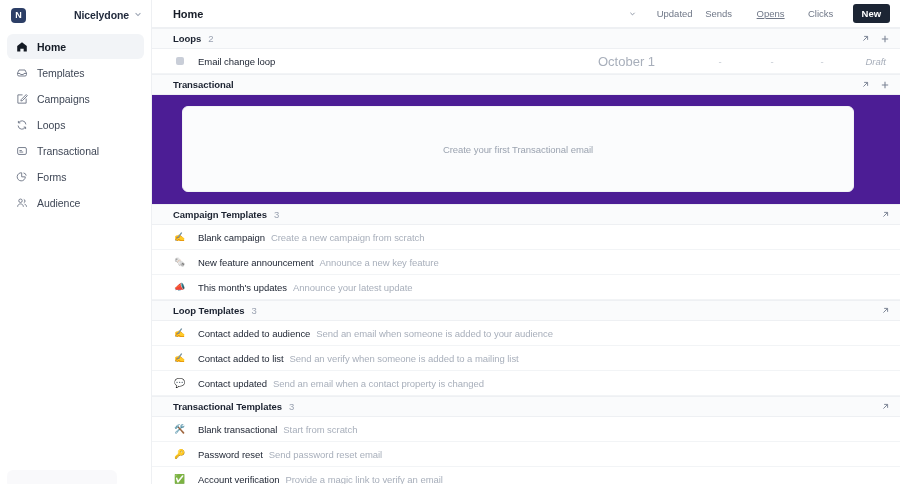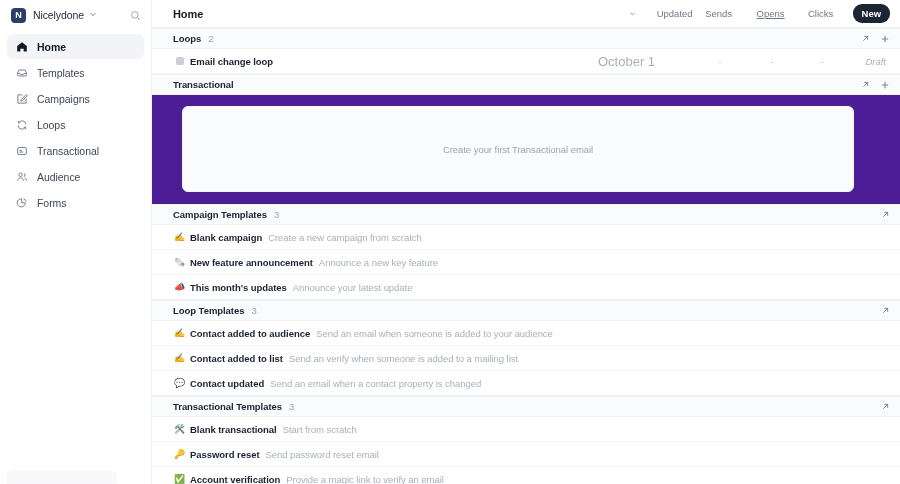--- a/index.html
+++ b/index.html
@@ -25,22 +25,22 @@
     padding: 0 10px 0 11px; gap: 7px;
   }
   .brand-logo {
     width: 15px; height: 15px; border-radius: 4px;
     background: #2c3e66; color: #fff;
     font-size: 9px; font-weight: bold;
     display: flex; align-items: center; justify-content: center;
     flex: 0 0 15px;
   }
   .brand-name {
-    font-size: 10.5px; font-weight: 400; color: #222b3d;
-    letter-spacing: -0.1px; white-space: nowrap;
+    font-size: 10.5px; font-weight: 700; color: #222b3d;
+    letter-spacing: -0.1px; white-space: nowrap; margin-left: 41px;
   }
   .brand-caret { color: #9aa3b2; font-size: 8px; margin-left: -2px; }
   .brand-spacer { flex: 1; }
   .brand-search { color: #9aa3b2; display: flex; align-items: center; }
 
   .nav { margin-top: 4px; padding: 0 7px; }
   .nav-item {
     display: flex; align-items: center; gap: 9px;
     height: 25px; padding: 0 8px; border-radius: 6px;
     font-size: 10.5px; color: #3f4756; letter-spacing: -0.05px;
@@ -66,21 +66,21 @@
   .page-title { font-size: 11px; font-weight: 700; color: #161c27; letter-spacing: -0.1px; }
   .topbar-spacer { flex: 1; }
   .sort-ctl { display: flex; align-items: center; gap: 21px; font-size: 9.5px; color: #6f7787; cursor: pointer; }
   .sort-caret { font-size: 7px; color: #8b93a2; }
   .metric-col { font-size: 9.5px; color: #6f7787; text-align: center; cursor: pointer; }
   .m-sends { width: 52px; }
   .m-opens { width: 52px; text-decoration: underline; }
   .m-clicks { width: 48px; }
   .new-btn {
     background: #1c2534; color: #fff; font-size: 9.5px; font-weight: 600;
-    border-radius: 9px; padding: 4px 9px; margin-left: 8px; cursor: pointer;
+    border-radius: 3px; padding: 4px 9px; margin-left: 8px; cursor: pointer;
     letter-spacing: -0.05px;
   }
 
   
   .sec-head {
     display: flex; align-items: center;
     height: 21px; padding: 0 10px 0 21px;
     background: #fafbfc; border-bottom: 1px solid #eef0f3; border-top: 1px solid #eef0f3;
   }
   .sec-title { font-size: 9.5px; font-weight: 700; color: #1b2230; letter-spacing: -0.05px; }
@@ -89,21 +89,21 @@
   .sec-act { color: #7b8494; margin-left: 10px; display: flex; align-items: center; cursor: pointer; }
 
   
   .row {
     display: flex; align-items: center;
     height: 25px; padding: 0 10px 0 21px;
     border-bottom: 1px solid #f2f4f6; cursor: pointer;
   }
   .row-emoji { width: 13px; flex: 0 0 13px; font-size: 9px; line-height: 1;
                display: flex; align-items: center; justify-content: center; }
-  .row-name { font-size: 9.5px; font-weight: 700; color: #1b2230; margin-left: 4px; letter-spacing: -0.05px; white-space: nowrap; }
+  .row-name { font-size: 9.5px; font-weight: 400; color: #1b2230; margin-left: 12px; letter-spacing: -0.05px; white-space: nowrap; }
   .row-desc { font-size: 9.5px; color: #a8afbb; margin-left: 6px; letter-spacing: -0.05px; white-space: nowrap; }
   .row-spacer { flex: 1; }
   .row-date { font-size: 13px; color: #a8afbb; width: 96px; text-align: left; }
   .row-metric { font-size: 9.5px; color: #c3c9d2; width: 52px; text-align: center; }
   .row-metric.clicks { width: 48px; }
   .row-status { font-size: 9.5px; color: #a8afbb; width: 44px; text-align: right; padding-right: 4px; font-style: italic; }
 
   .loop-chip {
     width: 8px; height: 8px; border-radius: 2px; background: #c9ced8;
   }
@@ -189,36 +189,36 @@
               <rect x="2.2" y="3.4" width="11.6" height="9.2" rx="1.8"></rect>
               <path d="M4.6 7.4h3.2M4.6 9.4h5"></path>
             </svg>
         </span>
         <span>Transactional</span>
       </div>
 
       <div class="nav-item">
         <span class="nav-icon">
           <svg width="12" height="12" viewBox="0 0 16 16" fill="none" stroke="currentColor" stroke-width="1.2">
+              <path d="M7.6 2.4a5.4 5.4 0 104.8 5.4H7.6z"></path>
+              <path d="M10 2.6a4.2 4.2 0 013.6 3.6"></path>
+            </svg>
+        </span>
+        <span>Forms</span>
+      </div>
+
+      <div class="nav-item">
+        <span class="nav-icon">
+          <svg width="12" height="12" viewBox="0 0 16 16" fill="none" stroke="currentColor" stroke-width="1.2">
               <circle cx="6" cy="5" r="2.3"></circle>
               <path d="M2.2 13c0-2.3 1.7-3.8 3.8-3.8S9.8 10.7 9.8 13"></path>
               <path d="M10.4 3.2a2.3 2.3 0 010 4.4M11.4 9.6c1.6.3 2.6 1.6 2.6 3.4"></path>
             </svg>
         </span>
         <span>Audience</span>
-      </div>
-
-      <div class="nav-item">
-        <span class="nav-icon">
-          <svg width="12" height="12" viewBox="0 0 16 16" fill="none" stroke="currentColor" stroke-width="1.2">
-              <path d="M7.6 2.4a5.4 5.4 0 104.8 5.4H7.6z"></path>
-              <path d="M10 2.6a4.2 4.2 0 013.6 3.6"></path>
-            </svg>
-        </span>
-        <span>Forms</span>
       </div>
 
     </nav>
 
     <div class="sidebar-footer"></div>
   </aside>
 
   <main id="main">
 
     <div class="topbar">

